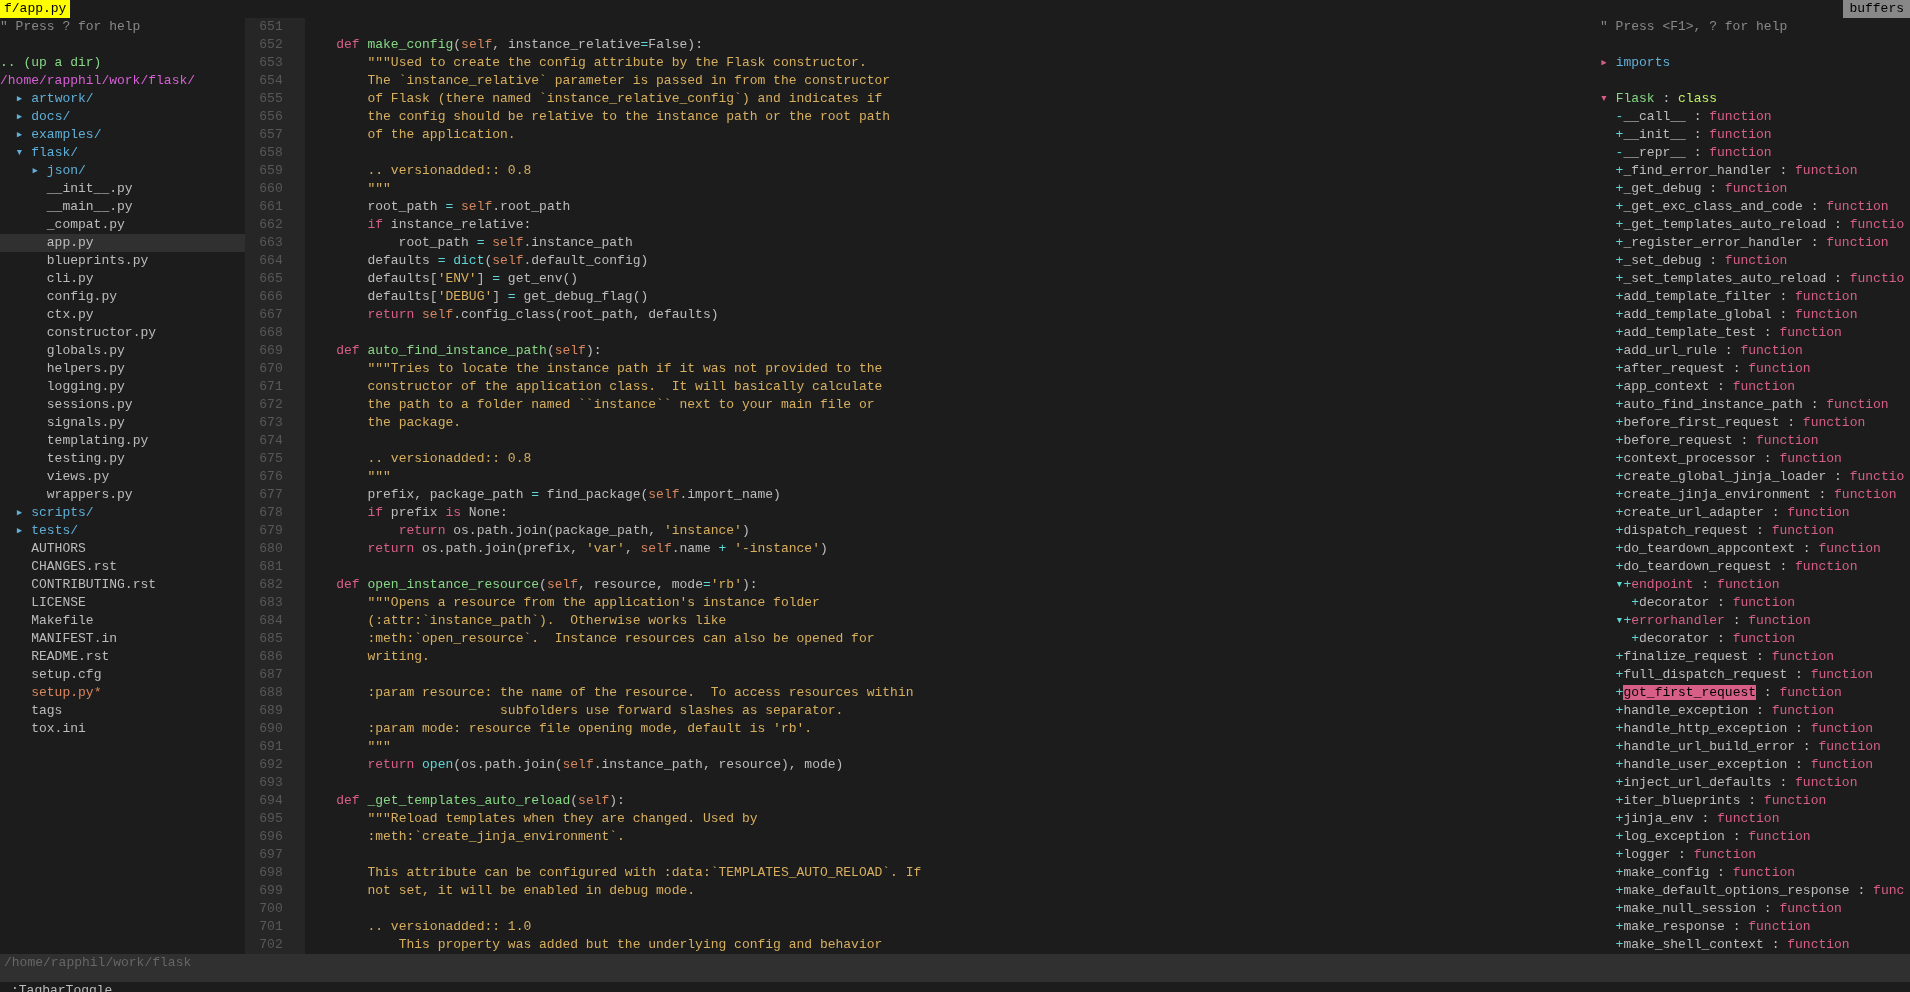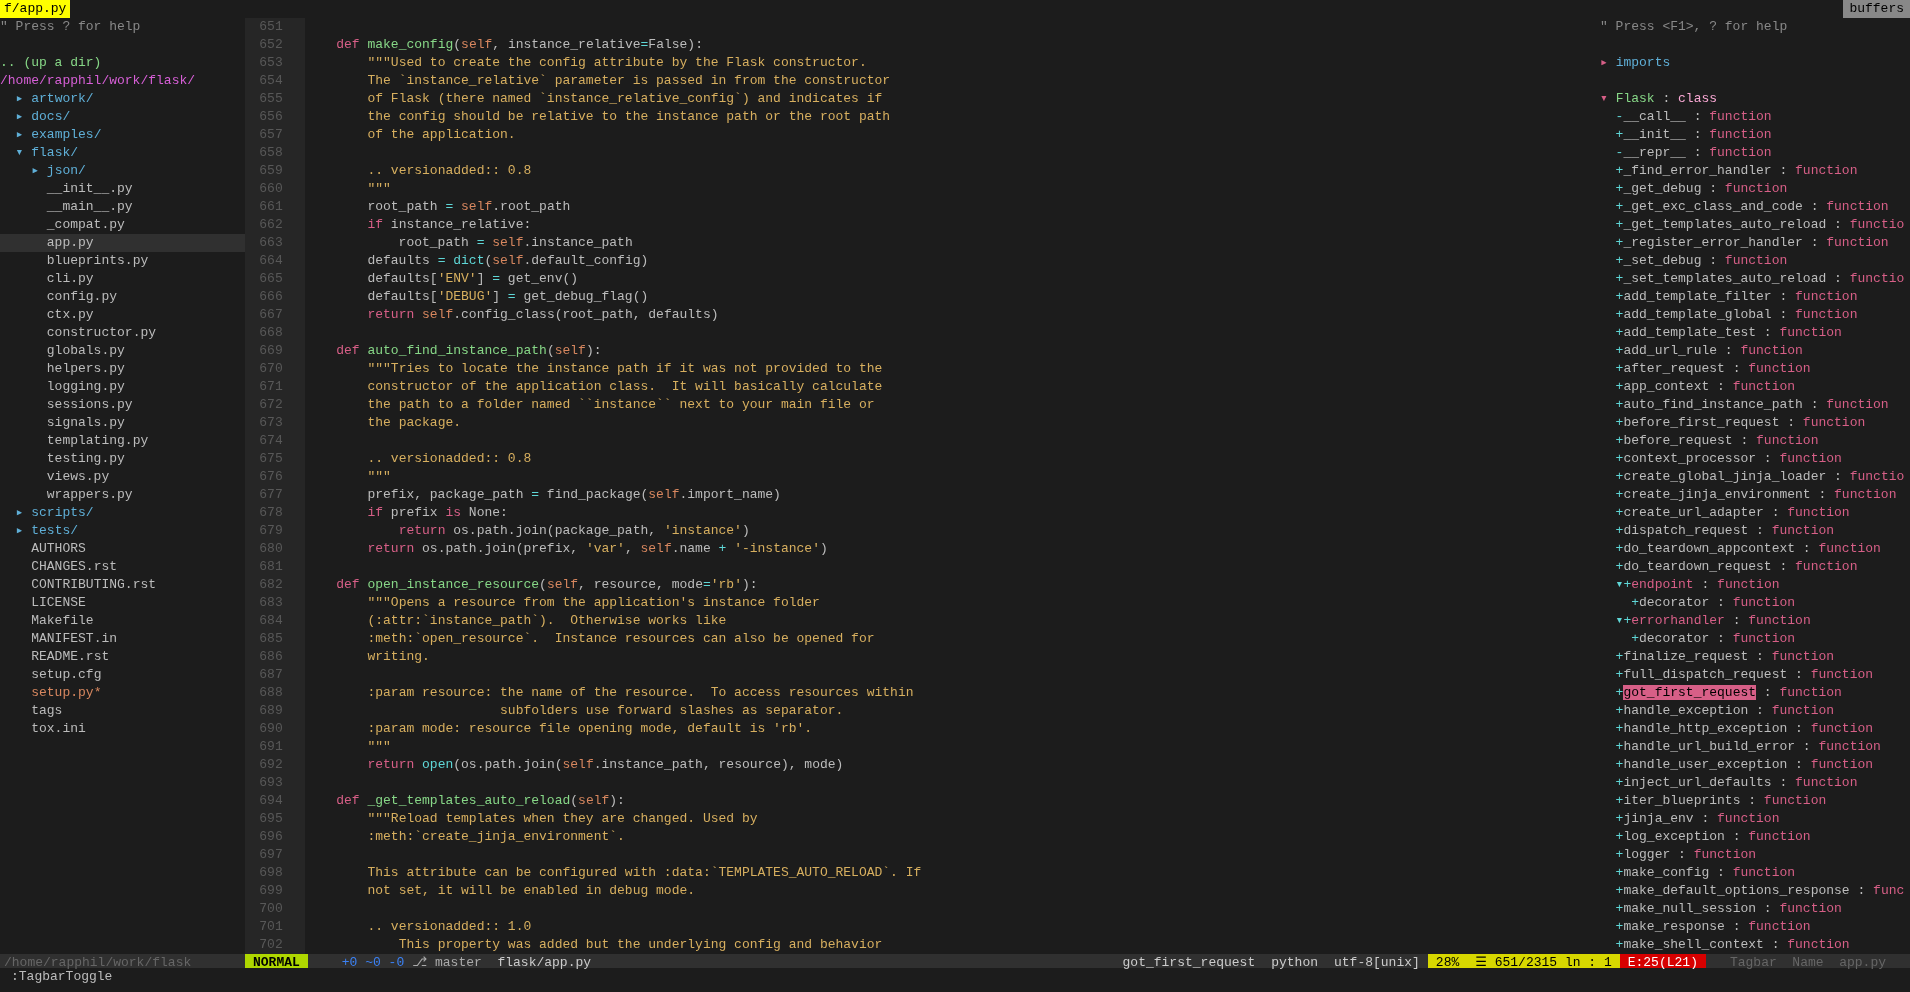--- a/index.html
+++ b/index.html
@@ -77,31 +77,32 @@
 .builtin { color: #5fd7d7; }
 .tagbar {
   width: 310px;
   background: #1c1c1c;
   overflow: hidden;
 }
 .tagbar-help { color: #888; }
 .tagbar-section { color: #5fafd7; }
 .tagbar-arrow { color: #d75f87; }
 .tagbar-class { color: #87d787; }
-.tagbar-type { color: #f9a8d4; }
+.tagbar-type { color: #bef264; }
 .tagbar-member { color: #bcbcbc; }
 .tagbar-func { color: #d75f87; }
 .tagbar-plus { color: #5fd7d7; }
 .tagbar-highlight { background: #d75f87; color: #000; }
 .tagbar-line { white-space: pre; cursor: pointer; }
 .statusbar {
   display: flex;
-  height: 14px;
+  height: 28px;
   background: #303030;
   color: #888;
+  flex-direction: column;
 }
 .status-path { flex: 0 0 245px; padding-left: 4px; color: #666; }
 .status-mode { background: #afd700; color: #000; padding: 0 8px; font-weight: bold; }
 .status-seg { padding: 0 8px; color: #3b82f6; margin-left: 26px; }
 .status-branch { color: #aaa; }
 .status-file { color: #ccc; }
 .status-spacer { flex: 1; }
 .status-func { color: #ccc; padding: 0 8px; }
 .status-ft { color: #ccc; padding: 0 8px; }
 .status-enc { color: #ccc; padding: 0 8px; }

